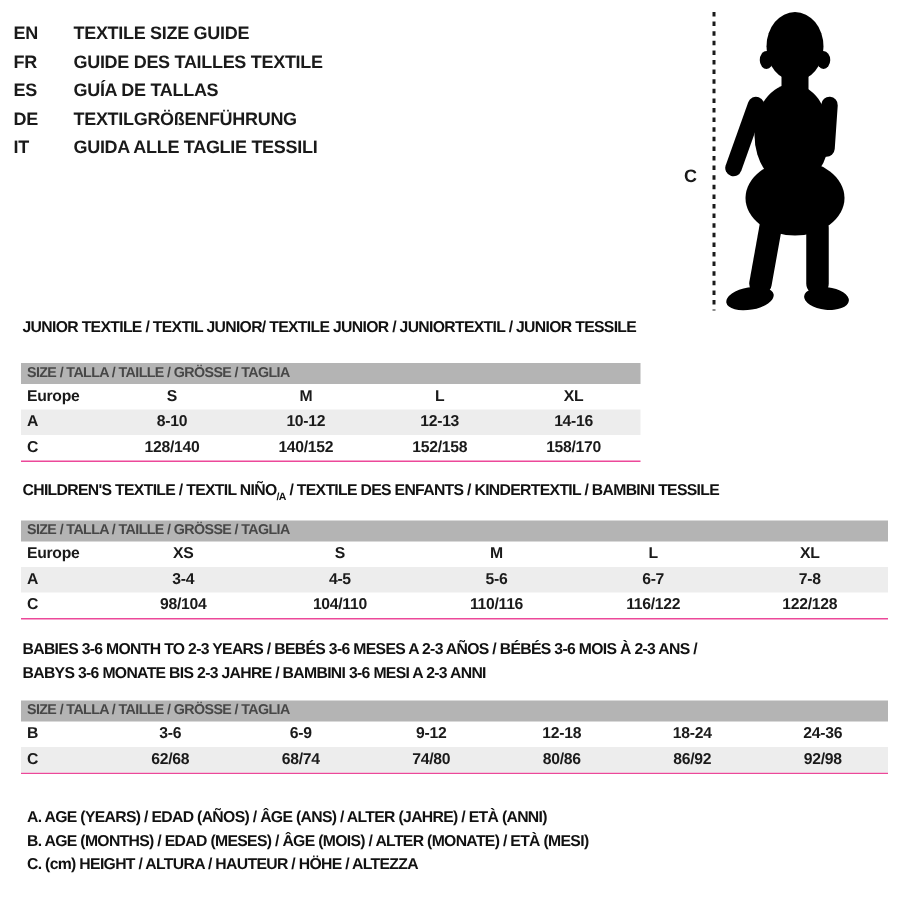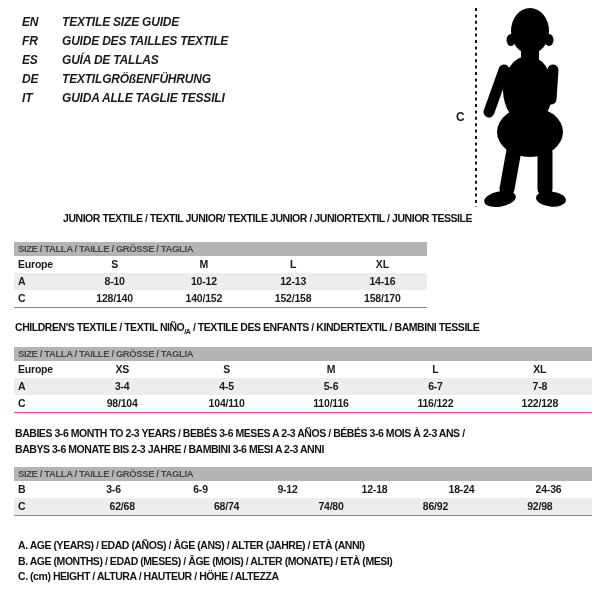--- a/index.html
+++ b/index.html
@@ -1,21 +1,21 @@
 <!DOCTYPE html>
 <html><head>
 <meta charset="utf-8">
 <style>
   html,body{margin:0;padding:0;background:#fff;}
   .page{
     position:relative;width:600px;height:600px;background:#ffffff;overflow:hidden;
     font-family:"Liberation Sans",sans-serif;font-weight:bold;color:#1a1a1a;
   }
   
-  .lang-block{position:absolute;left:22px;top:13px;font-style:italic;}
+  .lang-block{position:absolute;left:9px;top:13px;}
   .lang-row{display:flex;height:19px;line-height:19px;font-size:12px;letter-spacing:-0.2px;}
   .lang-code{width:40px;}
   .lang-label{white-space:nowrap;}
   
   .sec-title{position:absolute;left:15px;font-size:10.5px;line-height:15.5px;letter-spacing:-0.45px;white-space:nowrap;color:#111;}
   .sub{font-size:7px;}
   
   .size-table{position:absolute;left:14px;border-bottom:1px solid #ec4899;}
   .t-header{height:14px;line-height:14.5px;background:#b4b4b4;color:#474747;font-size:9.5px;padding-left:4px;letter-spacing:-0.4px;white-space:nowrap;overflow:hidden;}
   .t-row{display:flex;height:17px;line-height:17px;font-size:10.5px;letter-spacing:-0.2px;}
@@ -69,21 +69,21 @@
         <line x1="103" y1="70" x2="101" y2="99" stroke="#000" stroke-width="11" stroke-linecap="round"></line>
         <ellipse cx="80" cy="132" rx="33" ry="25"></ellipse>
         <line x1="64" y1="150" x2="57" y2="189" stroke="#000" stroke-width="15" stroke-linecap="round"></line>
         <line x1="95" y1="152" x2="95" y2="189" stroke="#000" stroke-width="15" stroke-linecap="round"></line>
         <ellipse cx="50" cy="199" rx="16" ry="7.5" transform="rotate(-10 50 199)"></ellipse>
         <ellipse cx="101" cy="199" rx="15" ry="7.5" transform="rotate(6 101 199)"></ellipse>
       </g>
     </svg>
   </div>
 
-  <div class="sec-title" style="top:211px;margin-left:48px;">JUNIOR TEXTILE / TEXTIL JUNIOR/ TEXTILE JUNIOR / JUNIORTEXTIL / JUNIOR TESSILE</div>
+  <div class="sec-title" style="top:211px;">JUNIOR TEXTILE / TEXTIL JUNIOR/ TEXTILE JUNIOR / JUNIORTEXTIL / JUNIOR TESSILE</div>
   <div class="size-table" style="top:242px;width:413px;">
     <div class="t-header">SIZE / TALLA / TAILLE / GRÖSSE / TAGLIA</div>
     <div class="t-row">
       <div class="t-label">Europe</div>
       <div class="t-cell">S</div>
       <div class="t-cell">M</div>
       <div class="t-cell">L</div>
       <div class="t-cell">XL</div>
     </div>
     <div class="t-row shaded">
@@ -144,20 +144,21 @@
       <div class="t-cell">9-12</div>
       <div class="t-cell">12-18</div>
       <div class="t-cell">18-24</div>
       <div class="t-cell">24-36</div>
     </div>
     <div class="t-row shaded">
       <div class="t-label">C</div>
       <div class="t-cell">62/68</div>
       <div class="t-cell">68/74</div>
       <div class="t-cell">74/80</div>
+      <div class="t-cell">80/86</div>
       <div class="t-cell">86/92</div>
       <div class="t-cell">92/98</div>
     </div>
   </div>
 
   <div class="footnotes">
     <div>A. AGE (YEARS) / EDAD (AÑOS) / ÂGE (ANS) / ALTER (JAHRE) / ETÀ (ANNI)</div>
     <div>B. AGE (MONTHS) / EDAD (MESES) / ÂGE (MOIS) / ALTER (MONATE) / ETÀ (MESI)</div>
     <div>C. (cm) HEIGHT / ALTURA / HAUTEUR / HÖHE / ALTEZZA</div>
   </div>

